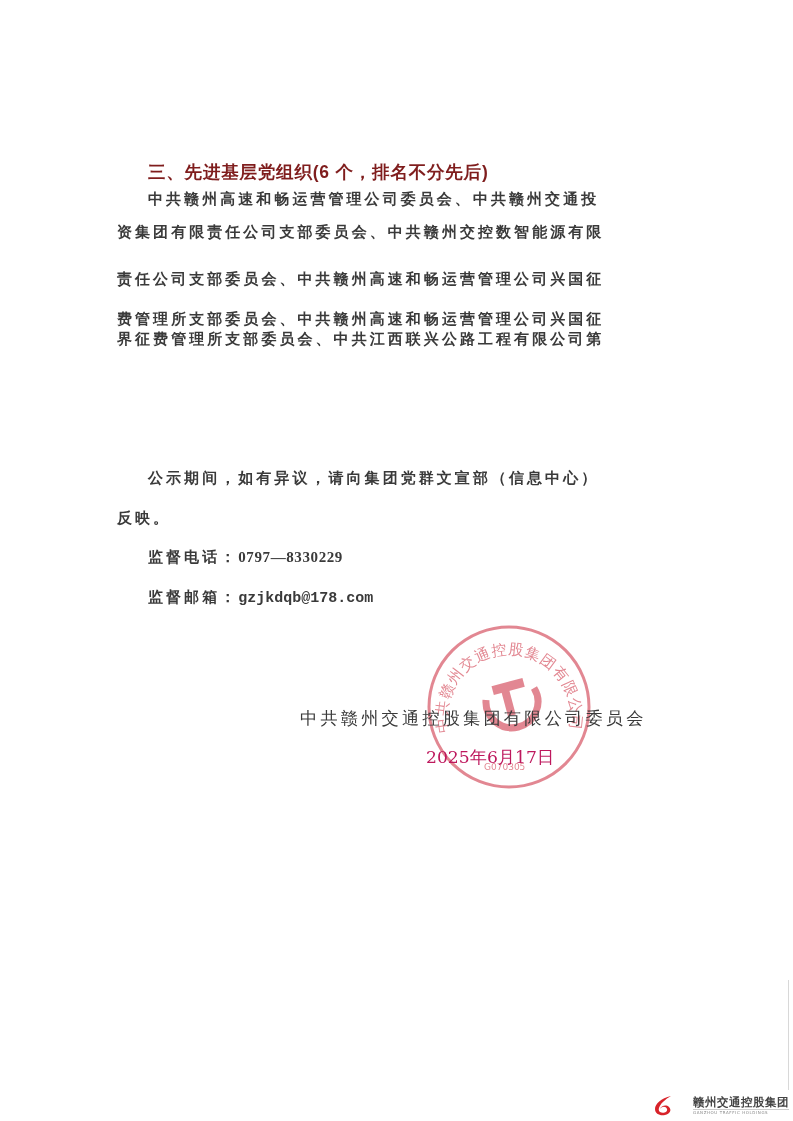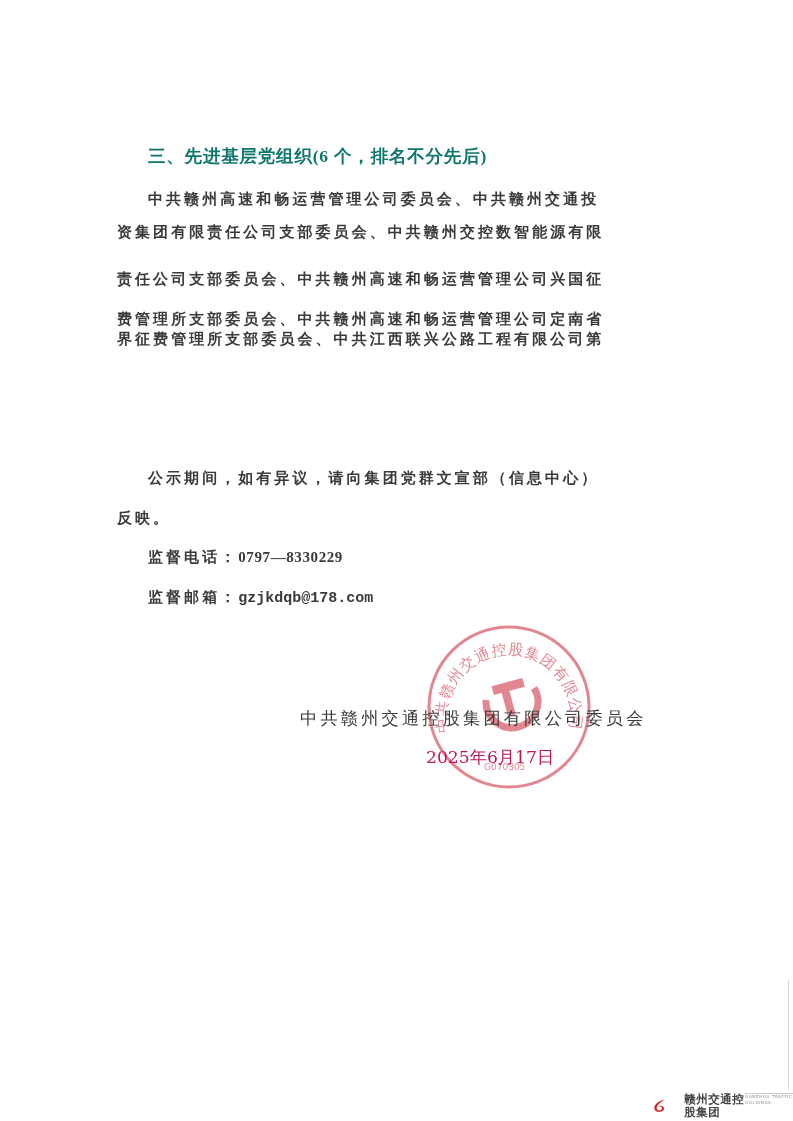--- a/index.html
+++ b/index.html
@@ -3,44 +3,44 @@
   <meta charset="utf-8">
   <style>
     html, body { margin: 0; padding: 0; }
     body {
       width: 793px; height: 1121px; background: #ffffff; position: relative; overflow: hidden;
       font-family: "DejaVu Serif", "Liberation Serif", serif; color: #3a3a3a;
     }
     .page { position: absolute; inset: 0; }
     .edge-line { position: absolute; left: 788px; top: 980px; width: 1px; height: 110px; background: #d8d8d8; }
     .line { position: absolute; white-space: nowrap; font-size: 15px; letter-spacing: 3.05px; line-height: 20px; font-weight: bold; }
-    .heading { position: absolute; left: 148px; top: 144px; font-size: 17.5px; letter-spacing: 0.8px; color: #0f766e;
-      font-family: Liberation Serif, serif; font-weight: bold; }
+    .heading { position: absolute; left: 148px; top: 160px; font-size: 17.5px; letter-spacing: 0.8px; color: #7f1d1d;
+      font-family: Liberation Sans, sans-serif; font-weight: bold; }
     .para-line { left: 148px; }
     .cont-line { left: 117px; }
     .mono { font-family: "Liberation Serif", "DejaVu Serif", serif; letter-spacing: 0.6px; }
     .sig { position: absolute; left: 300px; top: 706px; font-size: 17.2px; letter-spacing: 3.2px; white-space: nowrap; color:#3a3a3a; z-index: 2; }
     .sig-date { position: absolute; left: 426px; top: 745px; font-size: 17.2px; letter-spacing: 0px; white-space: nowrap; color:#be185d; z-index: 2;}
     .stamp { position: absolute; left: 424px; top: 622px; width: 170px; height: 170px; z-index: 1; opacity: 0.75; }
     .logo { position: absolute; left: 653px; top: 1093px; width: 140px; height: 26px; display: flex; align-items: center; }
-    .logo-text { display: flex; margin-left: 16px; }
+    .logo-text { display: flex; flex-direction: column; margin-left: 16px; }
     .logo-cn { font-family: "DejaVu Sans", "Liberation Sans", sans-serif; font-weight: bold; font-size: 11.5px; color: #444; letter-spacing: 0.5px; line-height: 13px; }
     .logo-en { font-family: "DejaVu Sans", "Liberation Sans", sans-serif; font-size: 4px; color: #888; letter-spacing: 0.6px; line-height: 6px; border-top: 1px solid #ccc; }
   </style>
 </head>
 <body>
 
 <div class="page">
 
   <div class="heading">三、先进基层党组织(6 个，排名不分先后)</div>
 
   <div class="line para-line" style="top:189px;">中共赣州高速和畅运营管理公司委员会、中共赣州交通投</div>
   <div class="line cont-line" style="top:222px;">资集团有限责任公司支部委员会、中共赣州交控数智能源有限</div>
   <div class="line cont-line" style="top:269px;">责任公司支部委员会、中共赣州高速和畅运营管理公司兴国征</div>
-  <div class="line cont-line" style="top:309px;">费管理所支部委员会、中共赣州高速和畅运营管理公司定南省</div>
+  <div class="line cont-line" style="top:309px;">费管理所支部委员会、中共赣州高速和畅运营管理公司兴国征</div>
   <div class="line cont-line" style="top:329px;">界征费管理所支部委员会、中共江西联兴公路工程有限公司第</div>
 
 
   <div class="line para-line" style="top:468px;">公示期间，如有异议，请向集团党群文宣部（信息中心）</div>
   <div class="line cont-line" style="top:508px;">反映。</div>
 
   <div class="line para-line" style="top:547px;">
     <span>监督电话：</span><span class="mono">0797—8330229</span>
   </div>
   <div class="line para-line" style="top:587px;">

